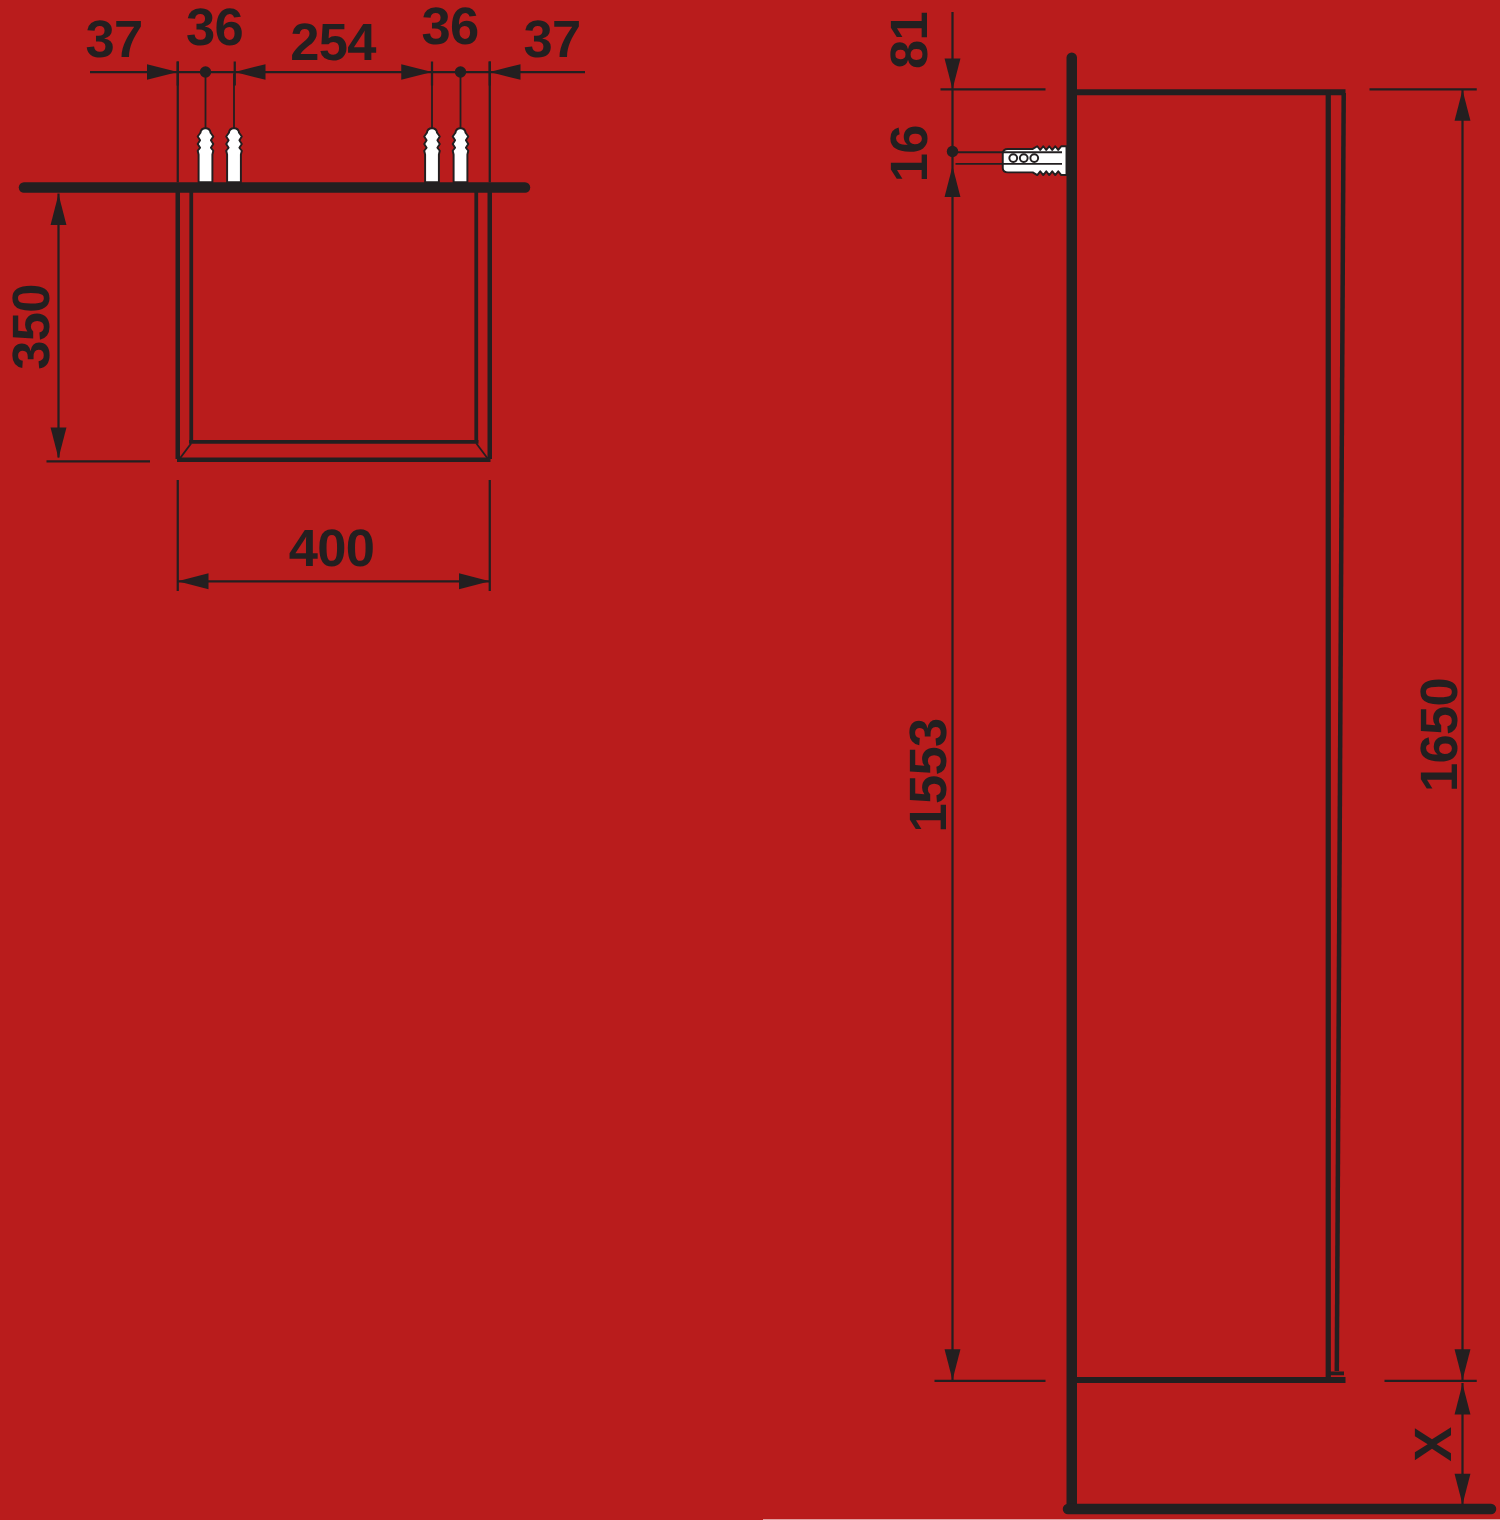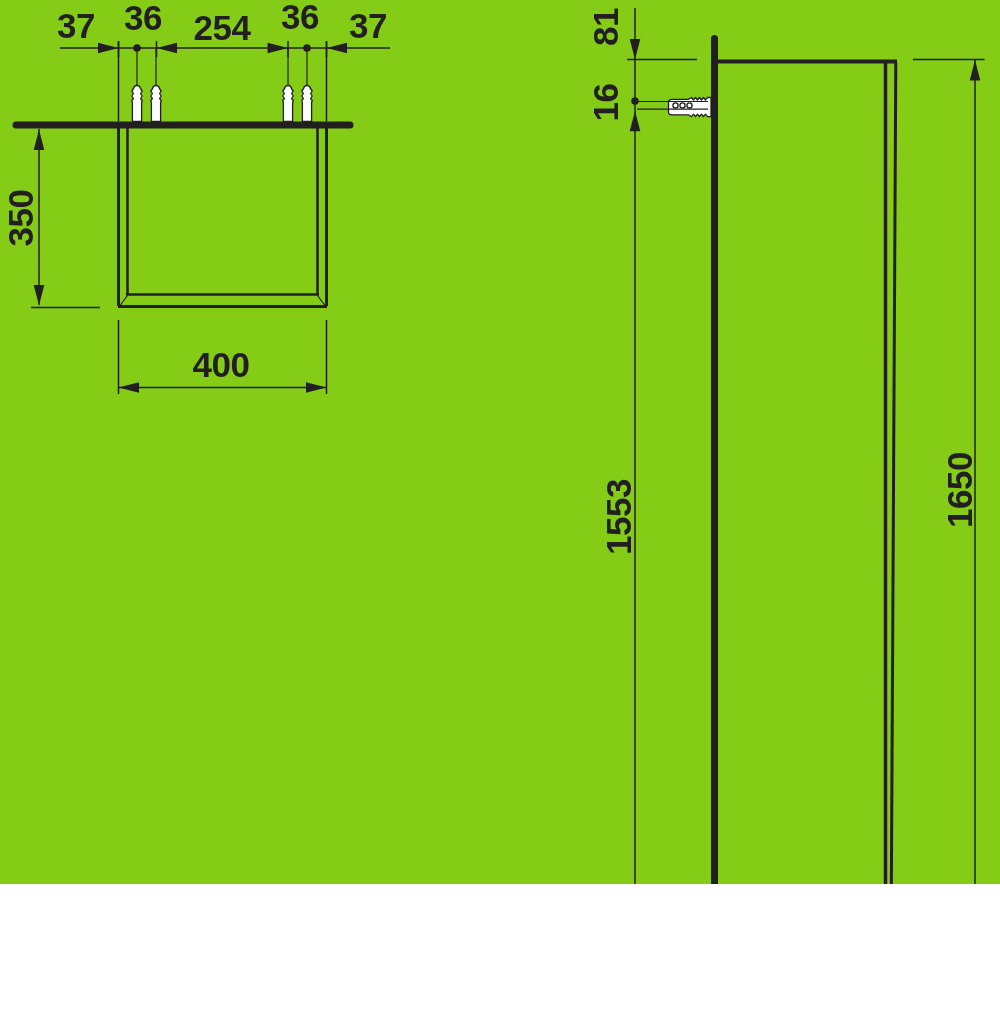--- a/index.html
+++ b/index.html
@@ -3,22 +3,22 @@
 <meta charset="utf-8">
 <style>
   html, body {
     margin: 0;
     padding: 0;
     background: #ffffff;
   }
   #canvas {
     position: relative;
     width: 1000px;
-    height: 884px;
-    background: #84cc16;
+    height: 1013px;
+    background: #b91c1c;
     overflow: hidden;
   }
   svg {
     display: block;
   }
   .dim-label {
     font-family: "Liberation Sans", sans-serif;
     font-weight: bold;
     font-size: 35px;
     fill: #231f20;

